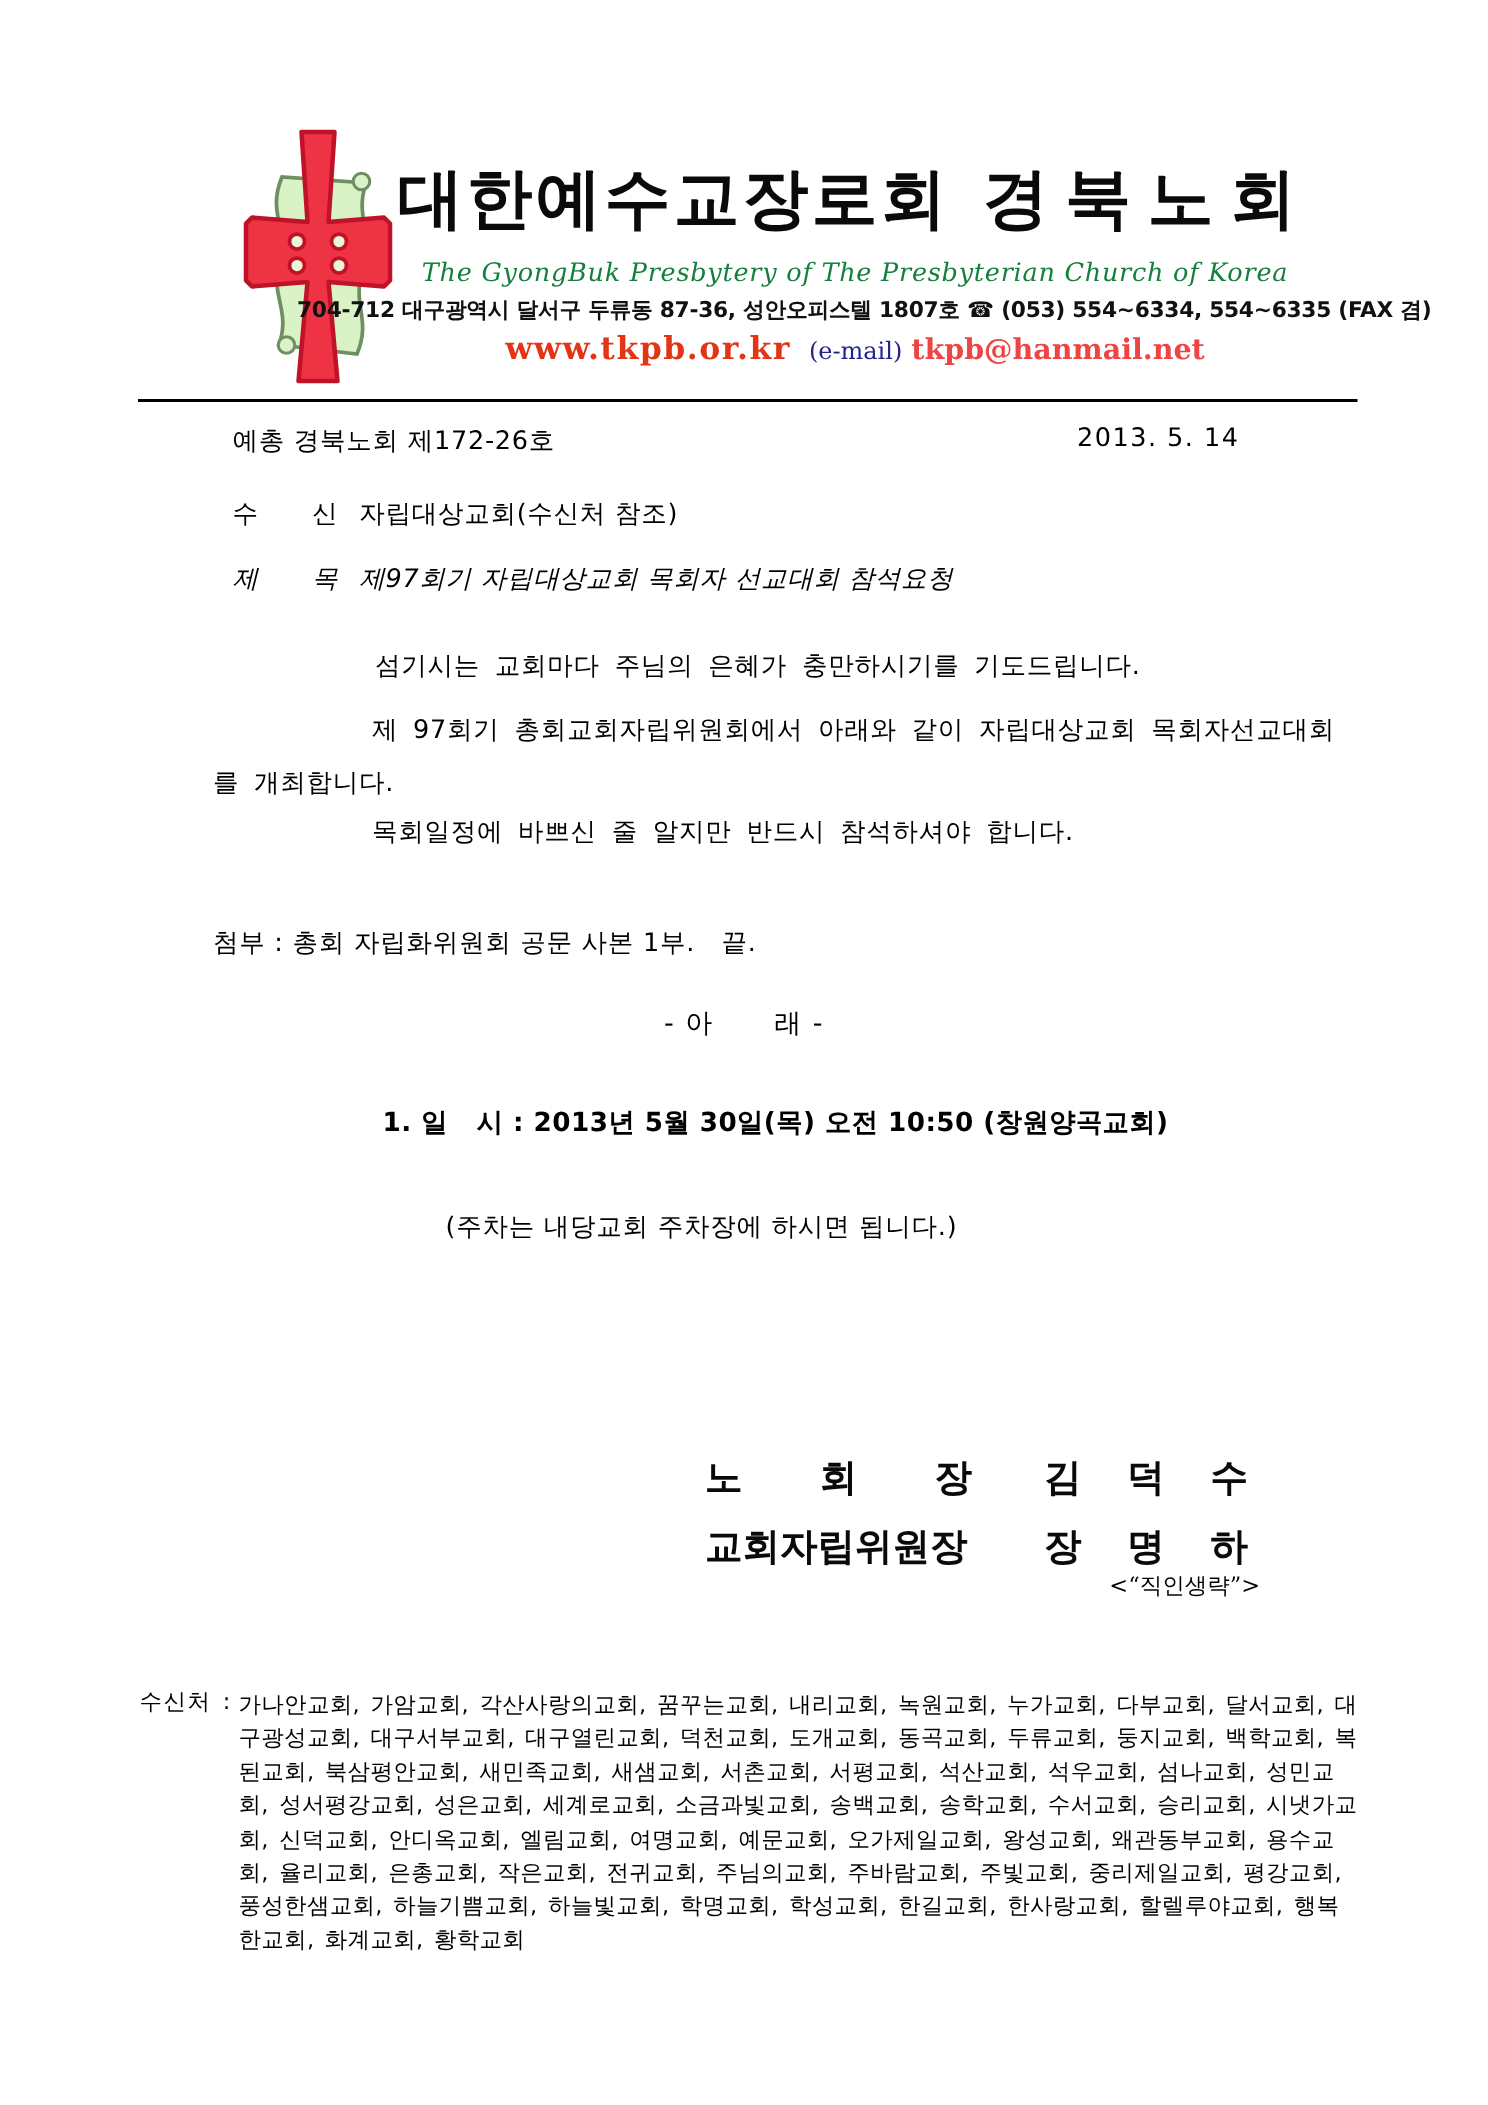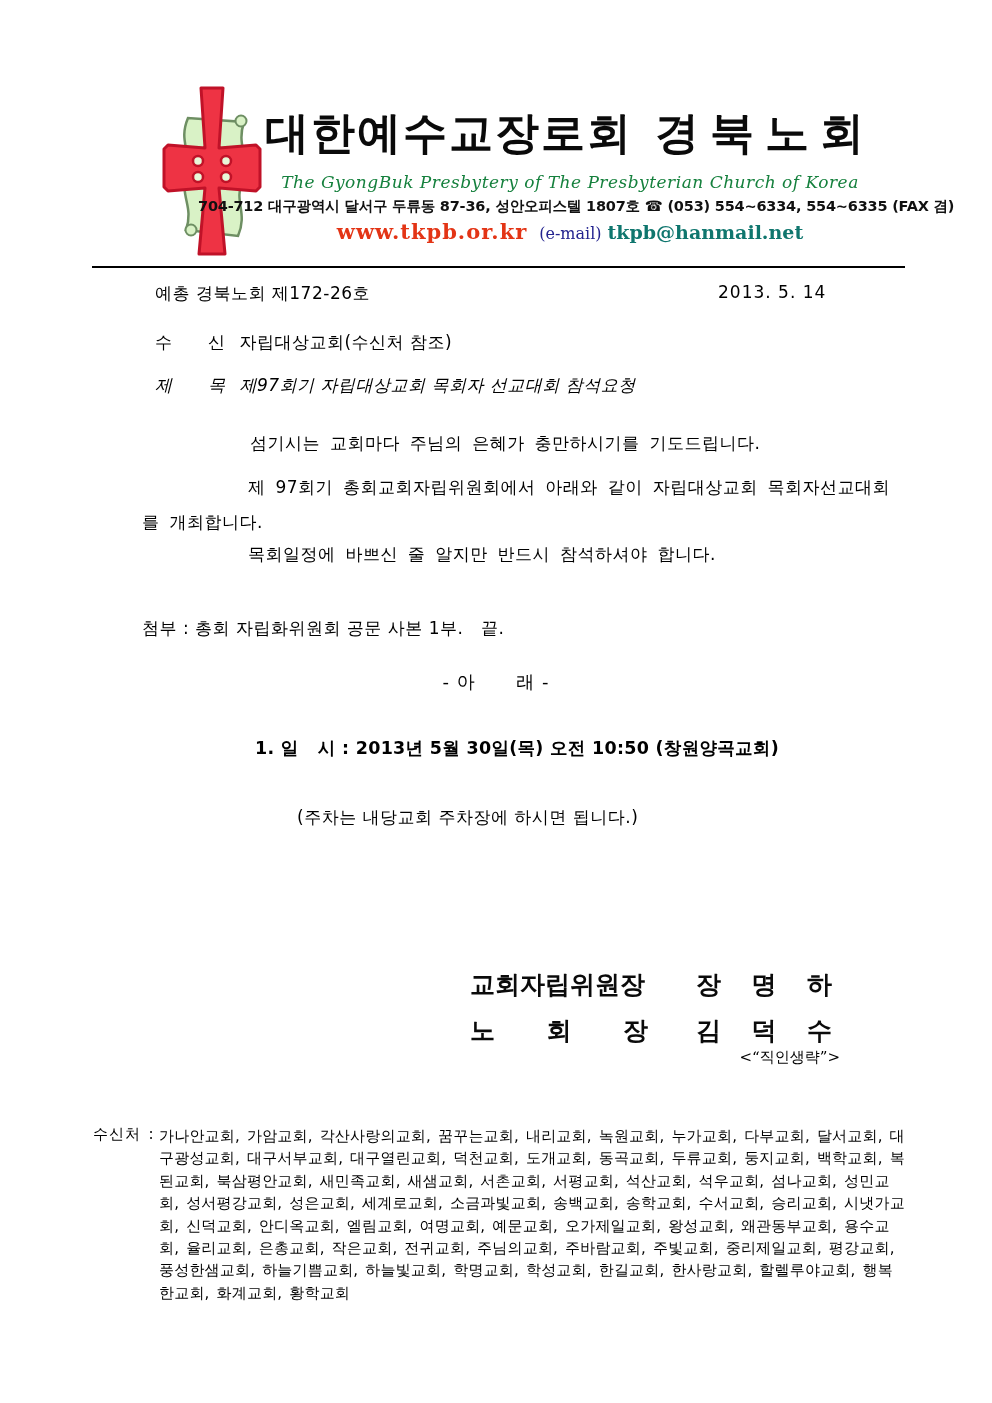--- a/index.html
+++ b/index.html
@@ -27,21 +27,21 @@
     left:198px;top:197px;width:744px;
     font-size:14.5px;font-weight:bold;letter-spacing:-0.2px;white-space:nowrap;
     color:#111;
   }
   .web-line{
     left:250px;top:219px;width:640px;text-align:center;white-space:nowrap;
     font-family:"DejaVu Serif","Liberation Serif",serif;
   }
   .website{font-size:21px;font-weight:bold;color:#E33415;letter-spacing:1px;}
   .email-label{font-size:16px;color:#23238F;margin-left:12px;}
-  .email{font-size:19px;font-weight:bold;color:#0f766e;margin-left:6px;}
+  .email{font-size:19px;font-weight:bold;color:#ef4444;margin-left:6px;}
   .header-divider{left:92px;top:266px;width:813px;height:0;border-top:2px solid #000;}
   
   .doc-number{left:155px;top:282px;font-size:17px;letter-spacing:0.5px;}
   .doc-date{left:718px;top:282px;font-size:17px;letter-spacing:1px;}
   
   .field-row{font-size:17px;letter-spacing:0.5px;white-space:pre;}
   .recv-row{left:155px;top:331px;}
   .subj-row{left:155px;top:374px;font-style:italic;}
   .field-label{white-space:pre;}
   .field-value{margin-left:14px;}
@@ -117,26 +117,26 @@
 
   <div class="abs below-divider">- 아      래 -</div>
 
   <div class="abs schedule-item">1. 일   시 : 2013년 5월 30일(목) 오전 10:50 (창원양곡교회)</div>
 
 
   <div class="abs parking-line">(주차는 내당교회 주차장에 하시면 됩니다.)</div>
 
   <div class="abs sig-block">
     <div class="sig-row">
+      <span class="sig-title">노 회 장</span>
+      <span class="sig-name">김 덕 수</span>
+    </div>
+    <div class="sig-row">
       <span class="sig-title">교회자립위원장</span>
       <span class="sig-name">장 명 하</span>
-    </div>
-    <div class="sig-row">
-      <span class="sig-title">노 회 장</span>
-      <span class="sig-name">김 덕 수</span>
     </div>
   </div>
 
   <div class="abs seal-note">&lt;“직인생략”&gt;</div>
 
   <div class="abs cc-block">
     <span class="cc-label">수신처</span>
     <span class="cc-colon">:</span>
     <div class="cc-list">가나안교회, 가암교회, 각산사랑의교회, 꿈꾸는교회, 내리교회, 녹원교회, 누가교회, 다부교회, 달서교회, 대구광성교회, 대구서부교회, 대구열린교회, 덕천교회, 도개교회, 동곡교회, 두류교회, 둥지교회, 백학교회, 복된교회, 북삼평안교회, 새민족교회, 새샘교회, 서촌교회, 서평교회, 석산교회, 석우교회, 섬나교회, 성민교회, 성서평강교회, 성은교회, 세계로교회, 소금과빛교회, 송백교회, 송학교회, 수서교회, 승리교회, 시냇가교회, 신덕교회, 안디옥교회, 엘림교회, 여명교회, 예문교회, 오가제일교회, 왕성교회, 왜관동부교회, 용수교회, 율리교회, 은총교회, 작은교회, 전귀교회, 주님의교회, 주바람교회, 주빛교회, 중리제일교회, 평강교회, 풍성한샘교회, 하늘기쁨교회, 하늘빛교회, 학명교회, 학성교회, 한길교회, 한사랑교회, 할렐루야교회, 행복한교회, 화계교회, 황학교회</div>
   </div>

